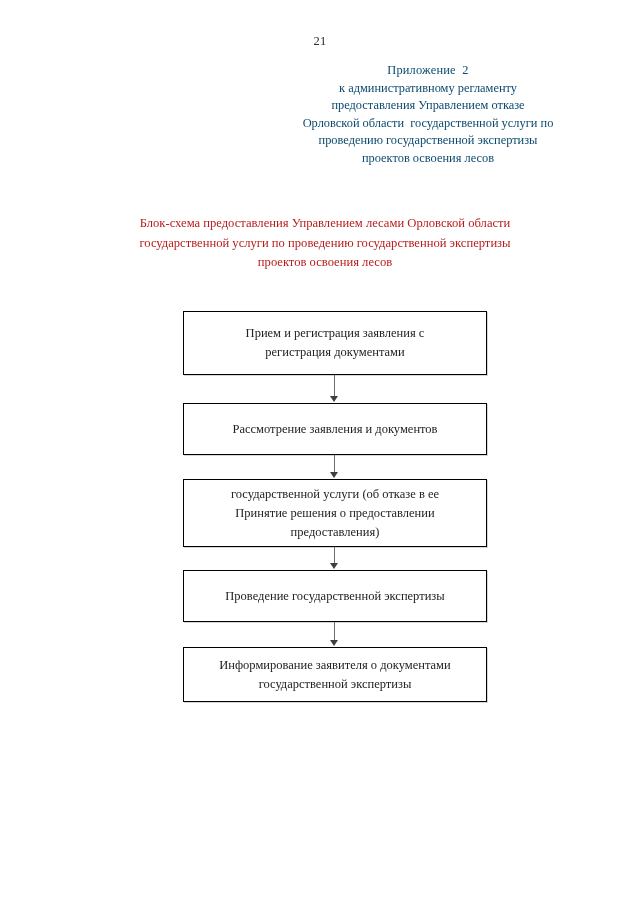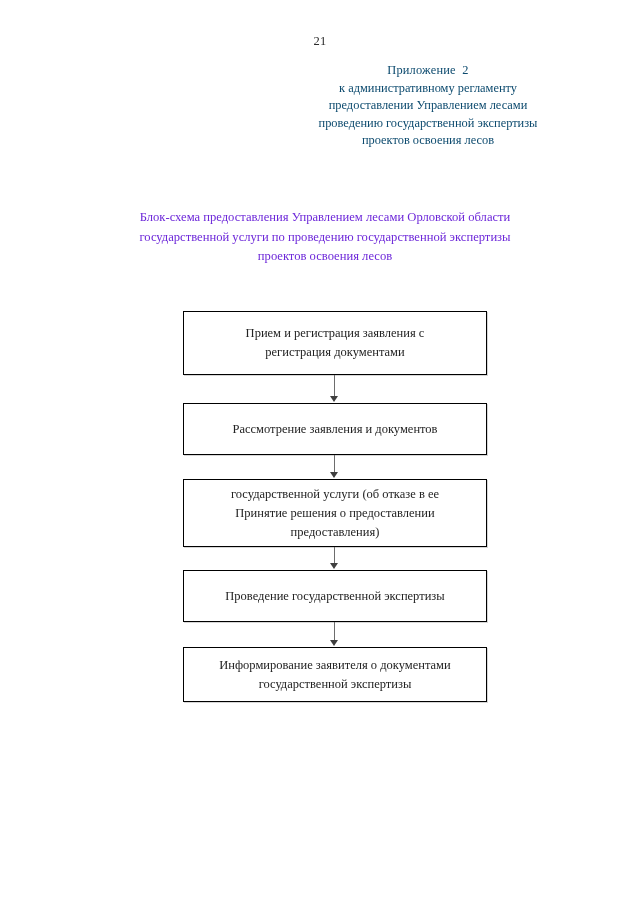--- a/index.html
+++ b/index.html
@@ -44,27 +44,27 @@
     font-size: 12.4px;
     line-height: 17.6px;
     color: #0c4a6e;
   }
   .appendix-block .ln { white-space: pre; }
   .appendix-block .ln-1 { letter-spacing: 0.2px; }
 
   
   .doc-title {
     position: absolute;
-    top: 208px;
+    top: 214px;
     left: 100px;
     width: 450px;
     text-align: center;
     font-size: 12.6px;
     line-height: 19.5px;
-    color: #6d28d9;
+    color: #b91c1c;
   }
   .doc-title .tl-3 { display: block; }
 
   
   .flowchart {
     position: absolute;
     top: 311px;
     left: 183px;
     width: 304px;
   }
@@ -132,21 +132,22 @@
 </head>
 <body>
 
 <div class="page">
 
   <div class="page-number">21</div>
 
   <div class="appendix-block">
     <div class="ln ln-1">Приложение  2</div>
     <div class="ln">к административному регламенту</div>
-    <div class="ln">предоставлении Управлением лесами</div>
+    <div class="ln">предоставления Управлением отказе</div>
+    <div class="ln">Орловской области  государственной услуги по</div>
     <div class="ln">проведению государственной экспертизы</div>
     <div class="ln">проектов освоения лесов</div>
   </div>
 
   <div class="doc-title">
     <span>Блок-схема предоставления Управлением лесами Орловской области</span>
     <span>государственной услуги по проведению государственной экспертизы</span>
     <span class="tl-3">проектов освоения лесов</span>
   </div>
 

